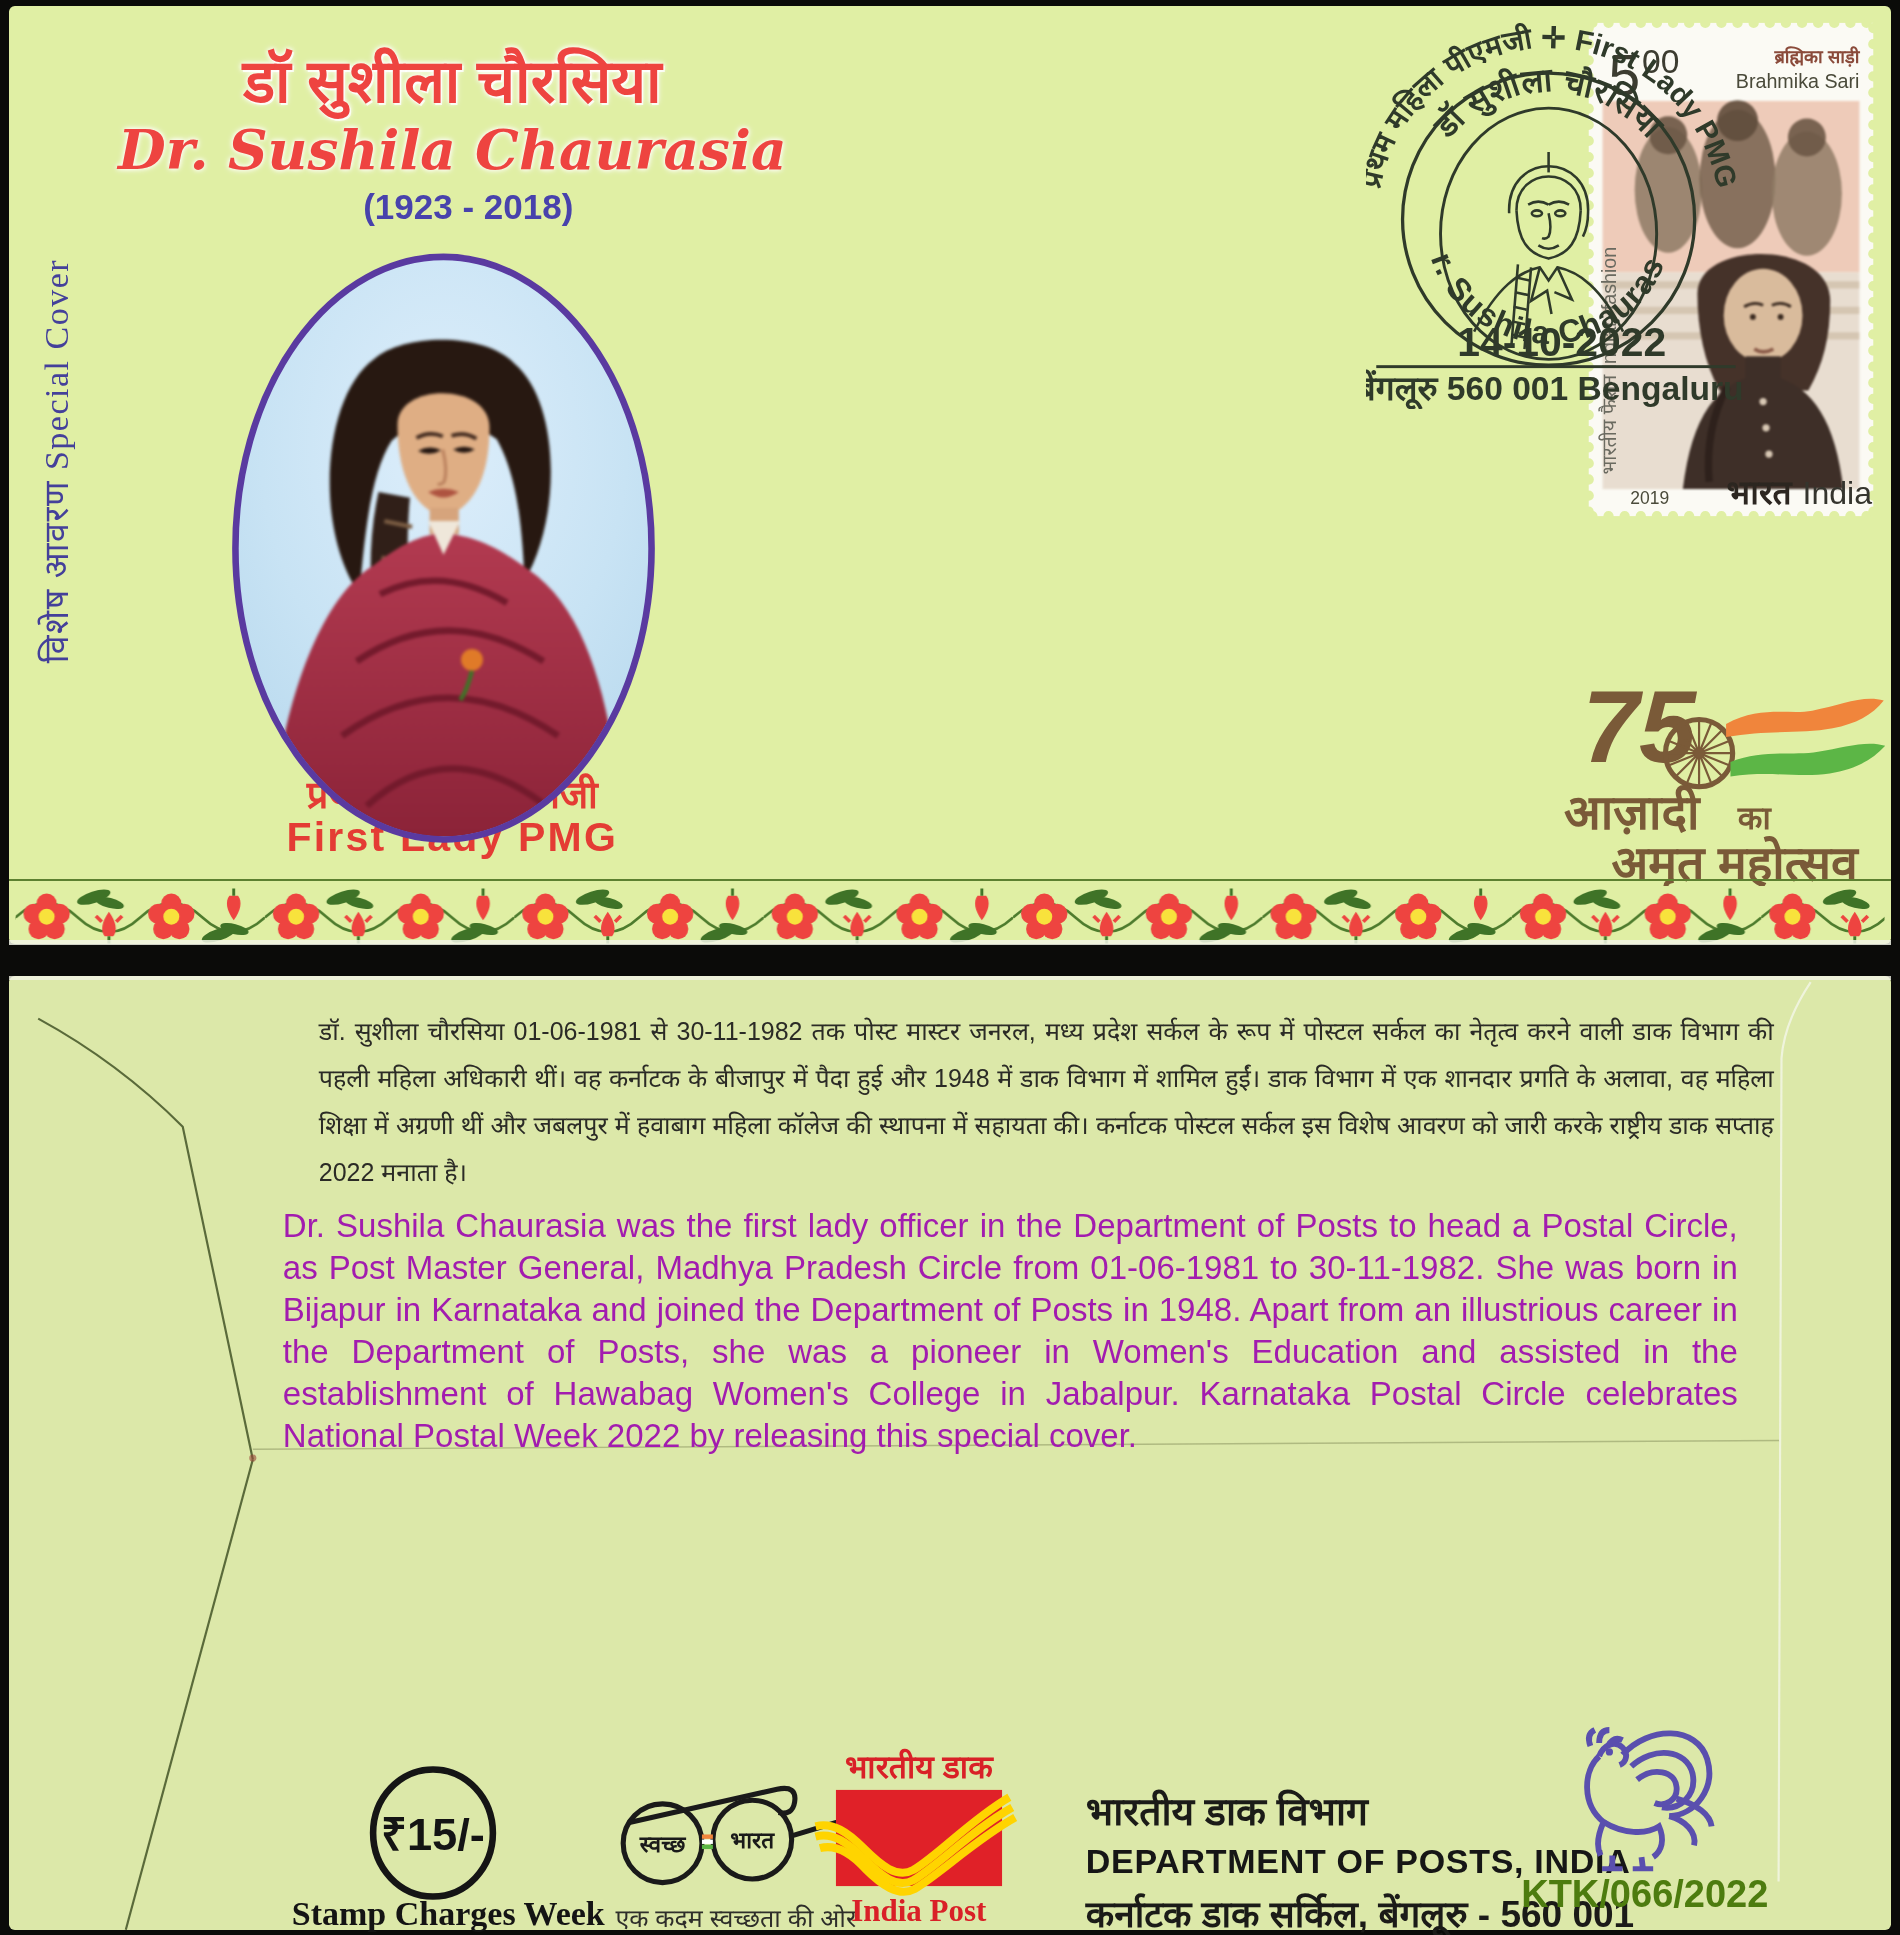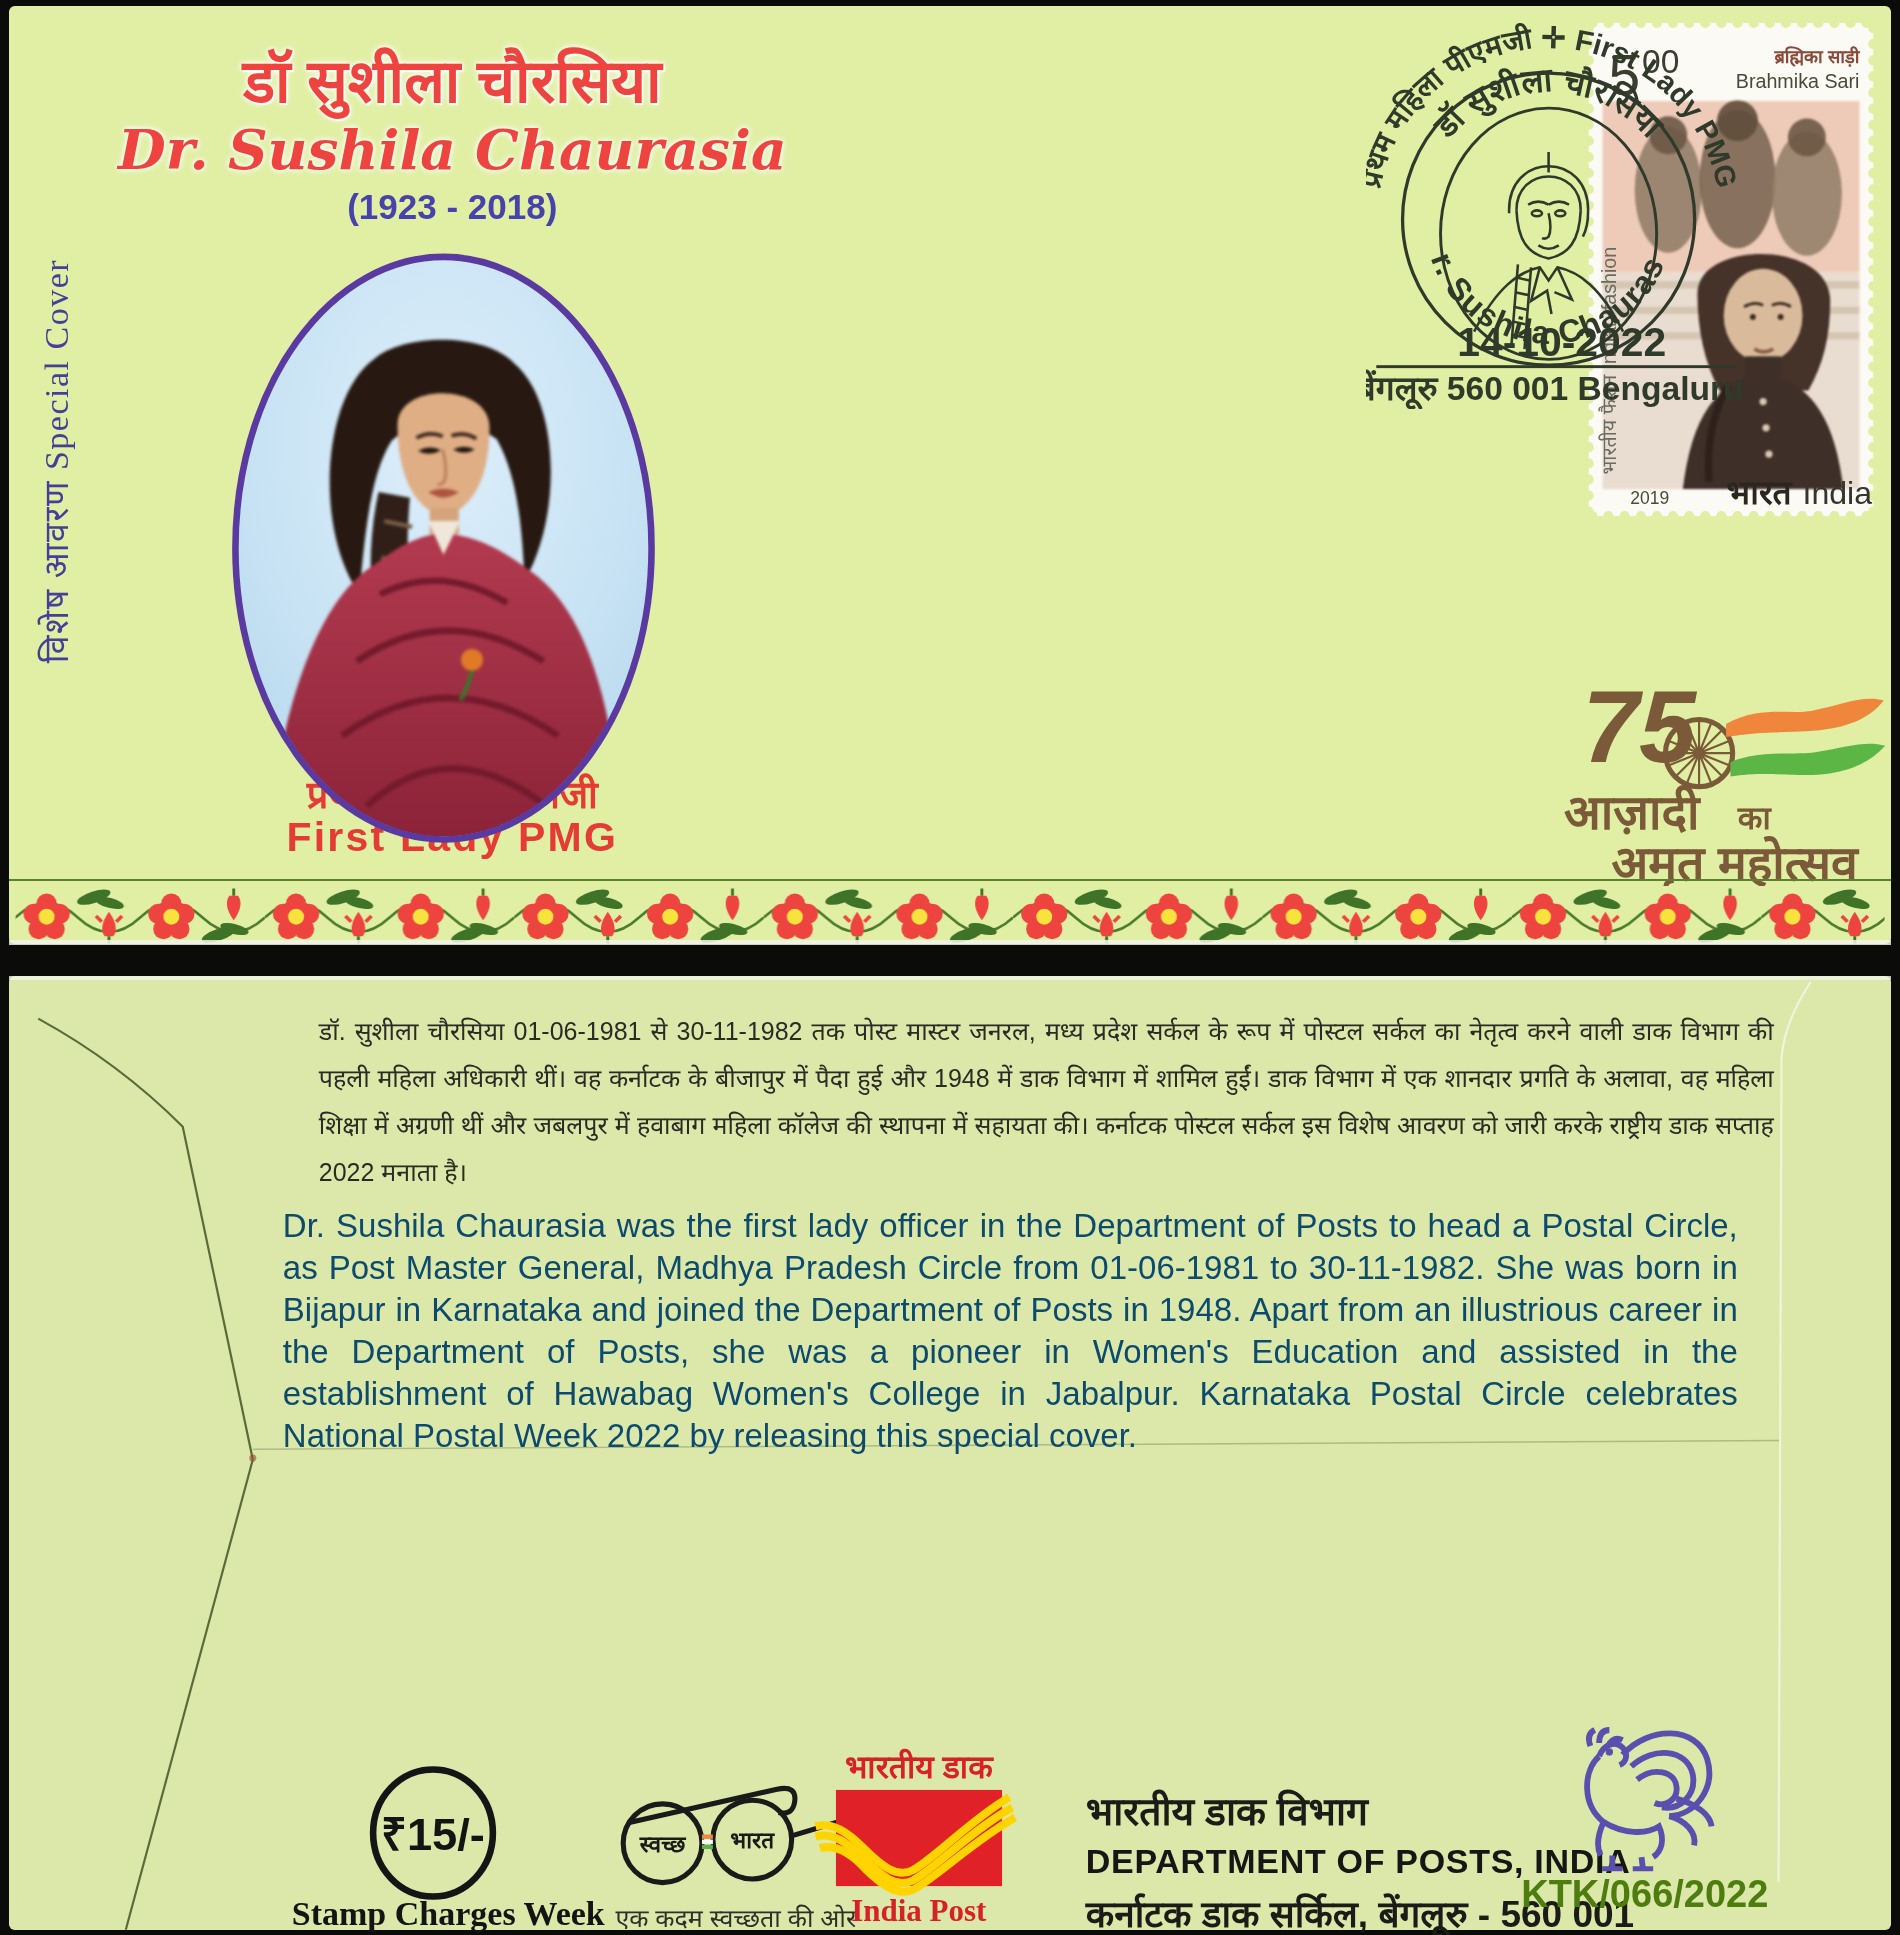--- a/index.html
+++ b/index.html
@@ -12,27 +12,27 @@
   #front::after{content:"";position:absolute;left:0;bottom:-1.5px;width:100%;height:5.1px;background:#f2f4e6;opacity:.85;}
   .abs{position:absolute;}
   
   .side-label{left:-210px;top:432px;width:511px;text-align:center;transform:rotate(-90deg);
       color:#44409a;font-size:34px;letter-spacing:1.5px;font-family:"Liberation Serif",serif;}
   .title-wrap{left:0;top:0;width:887px;text-align:center;}
   .title-hi{position:absolute;left:0;top:32px;width:100%;font-size:60px;font-weight:bold;color:#ee4440;
       text-shadow:0 0 4.4px #fff,0 0 7.3px #fff,1.5px 1.5px 0 #ffffffcc;}
   .title-en{position:absolute;left:0;top:111px;width:100%;font-size:55px;font-weight:bold;font-style:italic;
       color:#ee4440;font-family:"DejaVu Serif",serif;text-shadow:0 0 4.4px #fff,0 0 7.3px #fff;}
-  .years{position:absolute;left:0;top:181px;width:100%;font-size:35px;font-weight:bold;color:#4842ac;}
+  .years{position:absolute;left:0;top:181px;width:100%;font-size:35px;font-weight:bold;color:#4842ac;padding-left:16px;}
   .caption-hi{position:absolute;left:0;top:761px;width:100%;font-size:38px;font-weight:bold;color:#e43c34;}
   .caption-en{position:absolute;left:0;top:808px;width:100%;font-size:41px;font-weight:bold;color:#e43c34;letter-spacing:2.2px;}
   .greenline{left:0;top:873px;width:1882px;height:2.2px;background:#5d8030;}
   
   .para-hi{left:274px;top:32px;width:1455px;font-size:25px;line-height:47px;color:#2b2b26;text-align:justify;font-weight:500;margin-left:36px;}
-  .para-en{left:274px;top:229px;width:1455px;font-size:33px;line-height:42px;color:#0c4a6e;text-align:justify;}
+  .para-en{left:274px;top:229px;width:1455px;font-size:33px;line-height:42px;color:#a21caf;text-align:justify;}
   .price-note{left:257px;top:919px;width:365px;text-align:center;font-size:34px;font-weight:bold;
       font-family:"Liberation Serif",serif;color:#141414;}
   .swachh-tag{left:537px;top:924px;width:380px;text-align:center;font-size:25px;font-weight:normal;color:#2e2e2a;}
   .ip-block{left:809px;top:768px;width:202px;text-align:center;}
   .ip-hi{font-size:32px;font-weight:bold;color:#d92027;}
   .ip-en{font-size:31px;font-weight:bold;color:#d92027;font-family:"Liberation Serif",serif;margin-top:2px;}
   .dept{left:1077px;top:762px;width:628px;color:#1b1b18;margin-top:45px;}
   .dept .d1{font-size:39px;font-weight:bold;}
   .dept .d2{font-size:34px;font-weight:bold;letter-spacing:0.7px;margin-top:5.8px;color:#161616;}
   .dept .d3{font-size:37px;font-weight:bold;margin-top:5.8px;}

